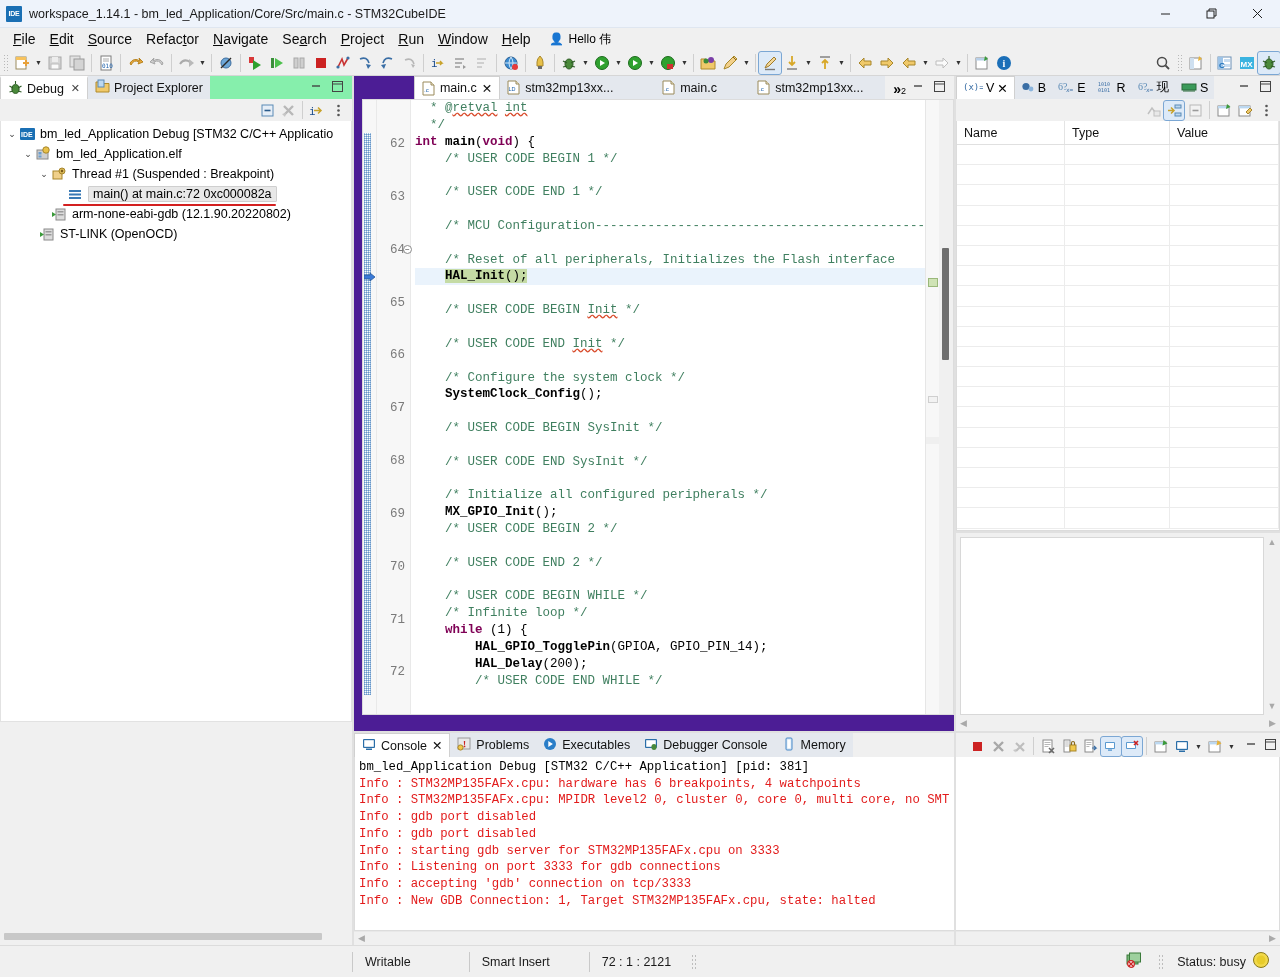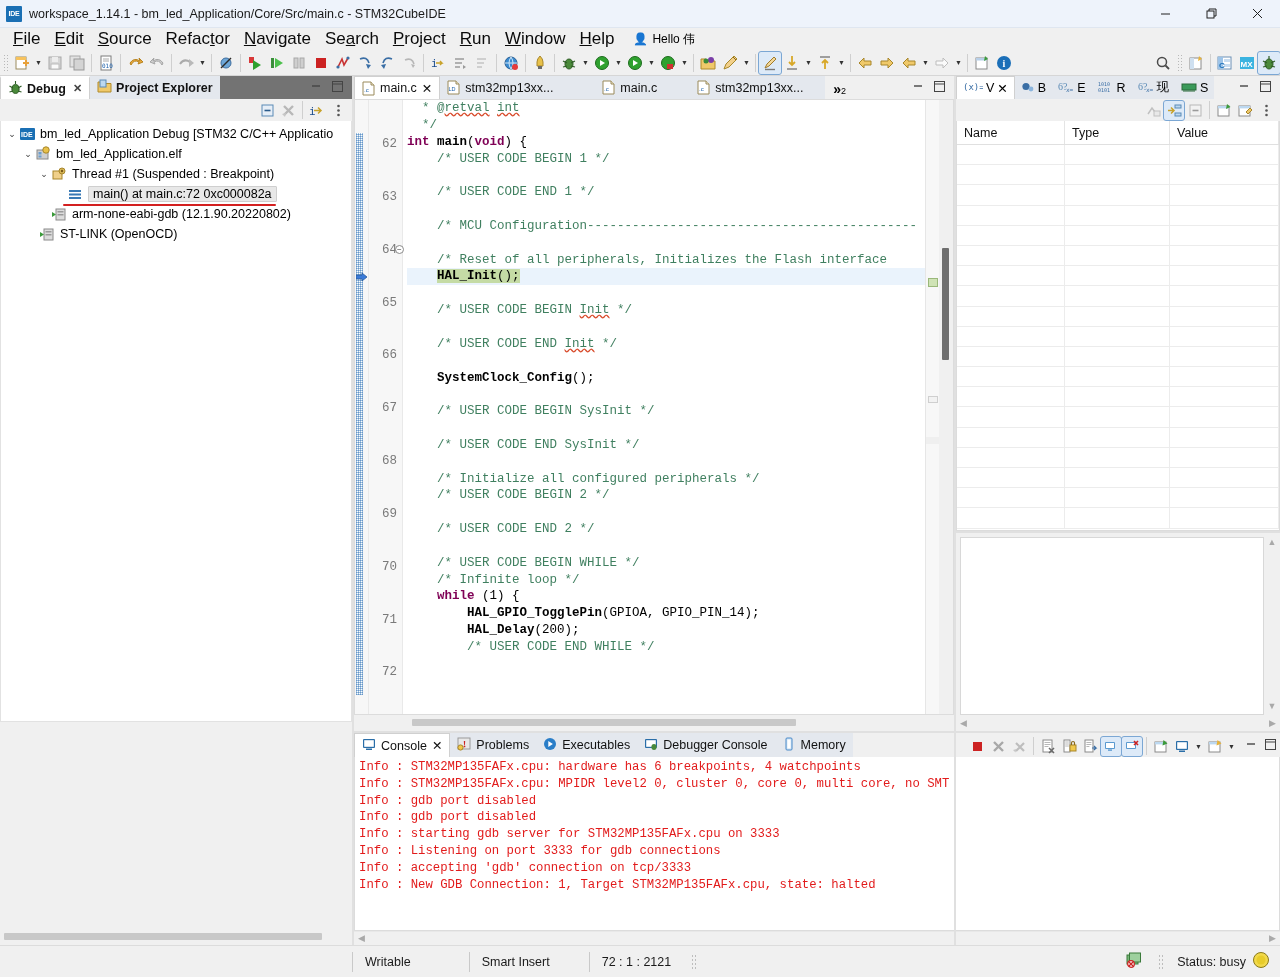--- a/index.html
+++ b/index.html
@@ -32,21 +32,21 @@
     width: 46px; height: 28px; display: flex; align-items: center;
     justify-content: center; font-size: 13px; color: #202020;
   }
 
   
   .menubar {
     position: absolute; left: 0; top: 28px; width: 1280px; height: 22px;
     background: #f0f0f0; display: flex; align-items: center; padding-left: 6px;
   }
   .menu-item {
-    font-size: 17px; color: #0a0a0a; padding: 2px 7px; white-space: nowrap;
+    font-size: 14px; color: #0a0a0a; padding: 2px 7px; white-space: nowrap;
   }
   .menu-item u { text-decoration: underline; }
   .menu-user { display: flex; align-items: center; gap: 4px; padding-left: 12px; }
   .user-glyph { font-size: 12px; color: #1b1b1b; }
 
   
   .toolbar {
     position: absolute; left: 0; top: 50px; width: 1280px; height: 26px;
     background: #f0f0f0; display: flex; align-items: center;
     border-bottom: 1px solid #d6d6d6;
@@ -63,21 +63,21 @@
   .tb-btn.active { background: #ddeaf8; outline: 1px solid #7ba7d4; border-radius: 2px;}
   .tb-arrow {
     width: 11px; height: 22px; display: flex; align-items: center;
     justify-content: center; font-size: 7px; color: #333;
   }
   .tb-sep { width: 1px; height: 18px; background: #cfcfcf; margin: 0 3px; }
 
   
   .panel-tabs {
     display: flex; align-items: flex-end; height: 23px;
-    background: #737373; position: relative; font-weight: bold;
+    background: #86efac; position: relative;
   }
   .ptab {
     display: flex; align-items: center; gap: 4px; height: 23px;
     padding: 0 7px; font-size: 12.5px; color: #111;
     border-top: 1px solid transparent;
   }
   .ptab.sel {
     background: #ffffff; border: 1px solid #d0d0d0; border-bottom: none;
     border-top: 2px solid #ffffff;
   }
@@ -106,21 +106,21 @@
     background: #e8e8e8; border: 1px solid #cfcfcf; padding: 0 4px; border-radius: 1px;
     position: relative;
   }
   .redunder {
     position: absolute; height: 2px; background: #d32020; border-radius: 1px;
   }
 
   
   .editor-panel {
     position: absolute; left: 354px; top: 76px; width: 600px; height: 655px;
-    display: flex; flex-direction: column; background: #4c1d95;
+    display: flex; flex-direction: column; background: #4c1d95; align-items: flex-end;
   }
   .etabs { display: flex; align-items: flex-end; height: 23px; background: #f0f0f0; position: relative; }
   .etab {
     display: flex; align-items: center; gap: 5px; height: 23px; padding: 0 7px;
     font-size: 12.5px; color: #111; white-space: nowrap;
   }
   .etab.sel { background: #fff; border: 1px solid #d0d0d0; border-bottom: none; }
   .etab.unsel { background: #e4e8ee; }
   .file-ic { width: 13px; height: 15px; position: relative; flex: 0 0 13px; }
 
@@ -828,27 +828,29 @@
           <div class="cl">&nbsp;</div>
           <div class="cl"><span class="cm">    /* MCU Configuration--------------------------------------------</span></div>
           <div class="cl">&nbsp;</div>
           <div class="cl"><span class="cm">    /* Reset of all peripherals, Initializes the Flash interface</span></div>
           <div class="cl hl-line"><span class="id">    </span><span class="fn hl-exec">HAL_Init</span><span class="id hl-exec">();</span></div>
           <div class="cl">&nbsp;</div>
           <div class="cl"><span class="cm">    /* USER CODE BEGIN </span><span class="cm sq">Init</span><span class="cm"> */</span></div>
           <div class="cl">&nbsp;</div>
           <div class="cl"><span class="cm">    /* USER CODE END </span><span class="cm sq">Init</span><span class="cm"> */</span></div>
           <div class="cl">&nbsp;</div>
+          <div class="cl"><span class="cm">    /* Configure the system clock */</span></div>
           <div class="cl"><span class="id">    </span><span class="fn">SystemClock_Config</span><span class="id">();</span></div>
           <div class="cl">&nbsp;</div>
           <div class="cl"><span class="cm">    /* USER CODE BEGIN SysInit */</span></div>
           <div class="cl">&nbsp;</div>
           <div class="cl"><span class="cm">    /* USER CODE END SysInit */</span></div>
           <div class="cl">&nbsp;</div>
           <div class="cl"><span class="cm">    /* Initialize all configured peripherals */</span></div>
+          <div class="cl"><span class="id">    </span><span class="fn">MX_GPIO_Init</span><span class="id">();</span></div>
           <div class="cl"><span class="cm">    /* USER CODE BEGIN 2 */</span></div>
           <div class="cl">&nbsp;</div>
           <div class="cl"><span class="cm">    /* USER CODE END 2 */</span></div>
           <div class="cl">&nbsp;</div>
           <div class="cl"><span class="cm">    /* USER CODE BEGIN WHILE */</span></div>
           <div class="cl"><span class="cm">    /* Infinite loop */</span></div>
           <div class="cl"><span class="id">    </span><span class="kw">while</span><span class="id"> (1) {</span></div>
           <div class="cl"><span class="id">        </span><span class="fn">HAL_GPIO_TogglePin</span><span class="id">(GPIOA, GPIO_PIN_14);</span></div>
           <div class="cl"><span class="id">        </span><span class="fn">HAL_Delay</span><span class="id">(200);</span></div>
           <div class="cl"><span class="cm">        /* USER CODE END WHILE */</span></div>
@@ -1245,20 +1247,21 @@
         <span>
           <svg width="13" height="13">
               <rect x="1.5" y="1.5" width="10" height="10" fill="none" stroke="#444"></rect>
               <line x1="1.5" y1="4" x2="11.5" y2="4" stroke="#444"></line>
             </svg>
         </span>
       </div>
     </div>
 
     <div class="console-body">
+      <div class="cheader">bm_led_Application Debug [STM32 C/C++ Application]  [pid: 381]</div>
       <div id="clines">
           <div class="cline" style="color: rgb(226, 27, 27);">Info : STM32MP135FAFx.cpu: hardware has 6 breakpoints, 4 watchpoints</div>
           <div class="cline" style="color: rgb(226, 27, 27);">Info : STM32MP135FAFx.cpu: MPIDR level2 0, cluster 0, core 0, multi core, no SMT</div>
           <div class="cline" style="color: rgb(226, 27, 27);">Info : gdb port disabled</div>
           <div class="cline" style="color: rgb(226, 27, 27);">Info : gdb port disabled</div>
           <div class="cline" style="color: rgb(226, 27, 27);">Info : starting gdb server for STM32MP135FAFx.cpu on 3333</div>
           <div class="cline" style="color: rgb(226, 27, 27);">Info : Listening on port 3333 for gdb connections</div>
           <div class="cline" style="color: rgb(226, 27, 27);">Info : accepting 'gdb' connection on tcp/3333</div>
           <div class="cline" style="color: rgb(226, 27, 27);">Info : New GDB Connection: 1, Target STM32MP135FAFx.cpu, state: halted</div>
         </div>

